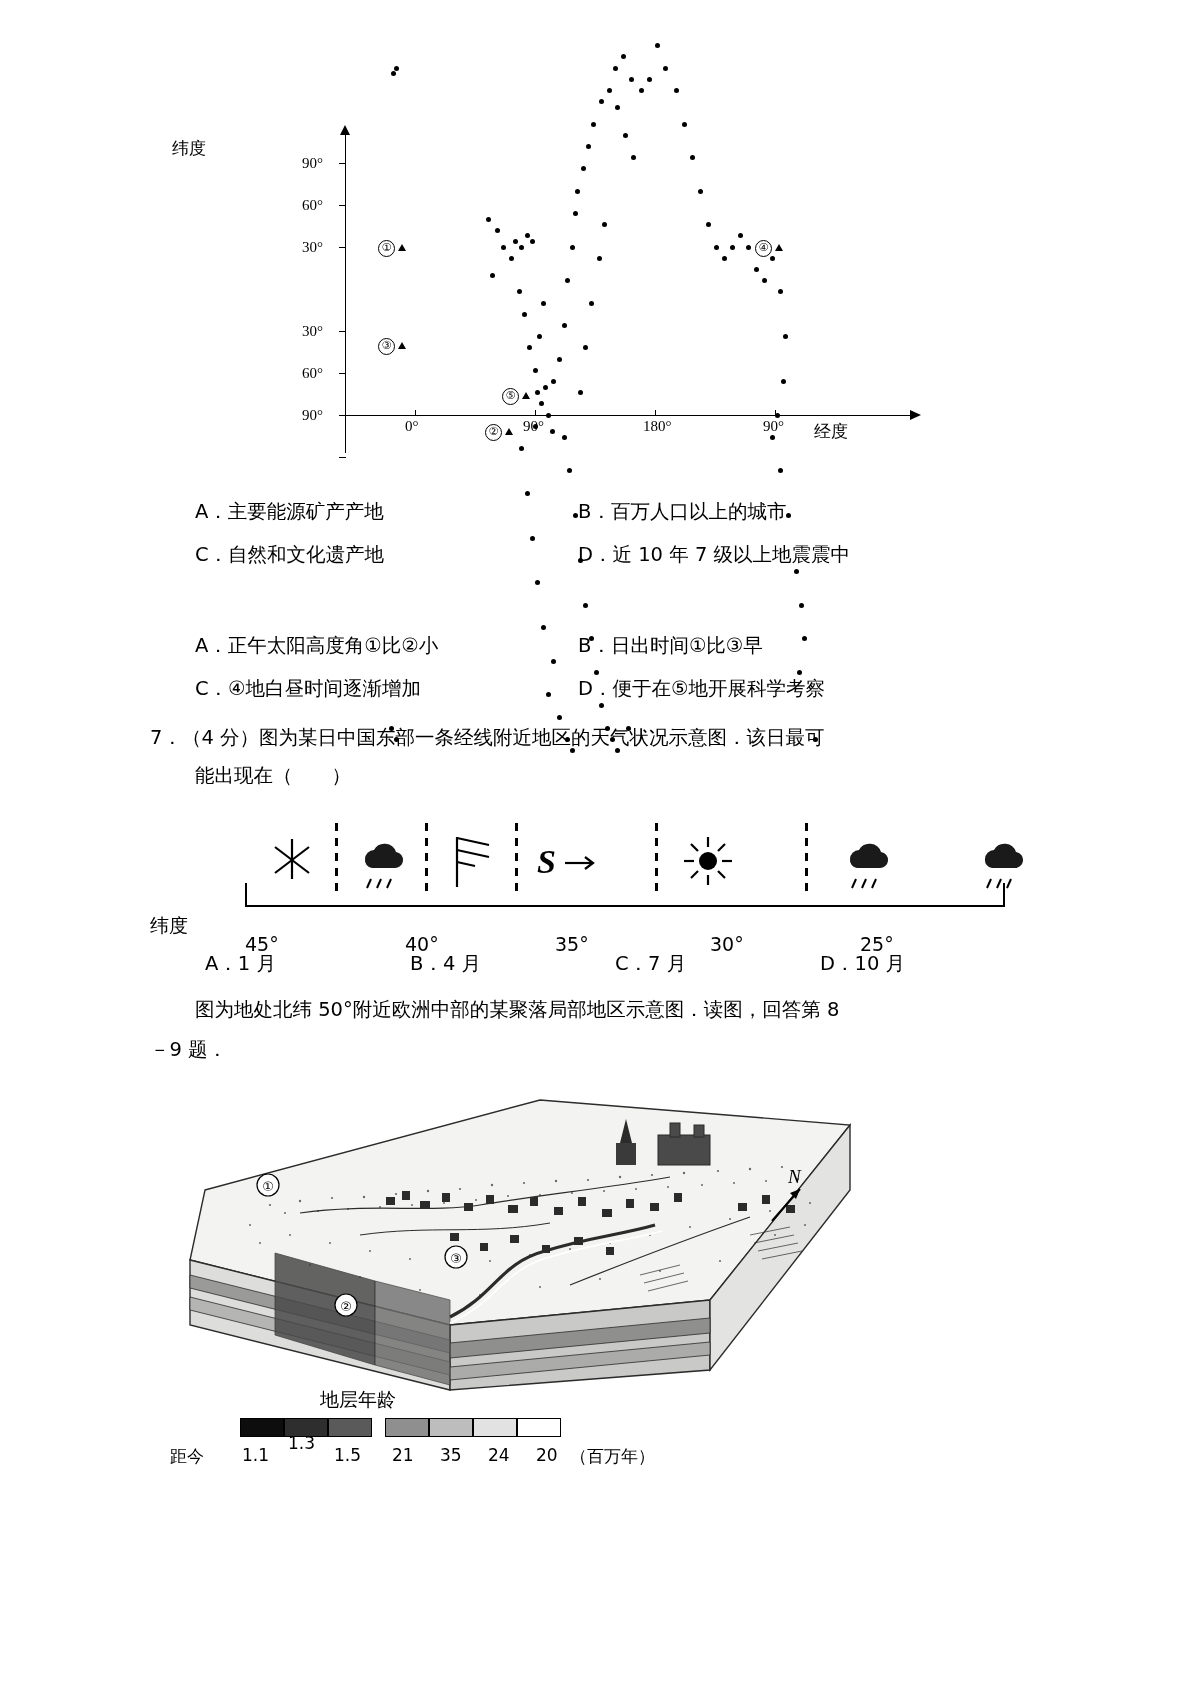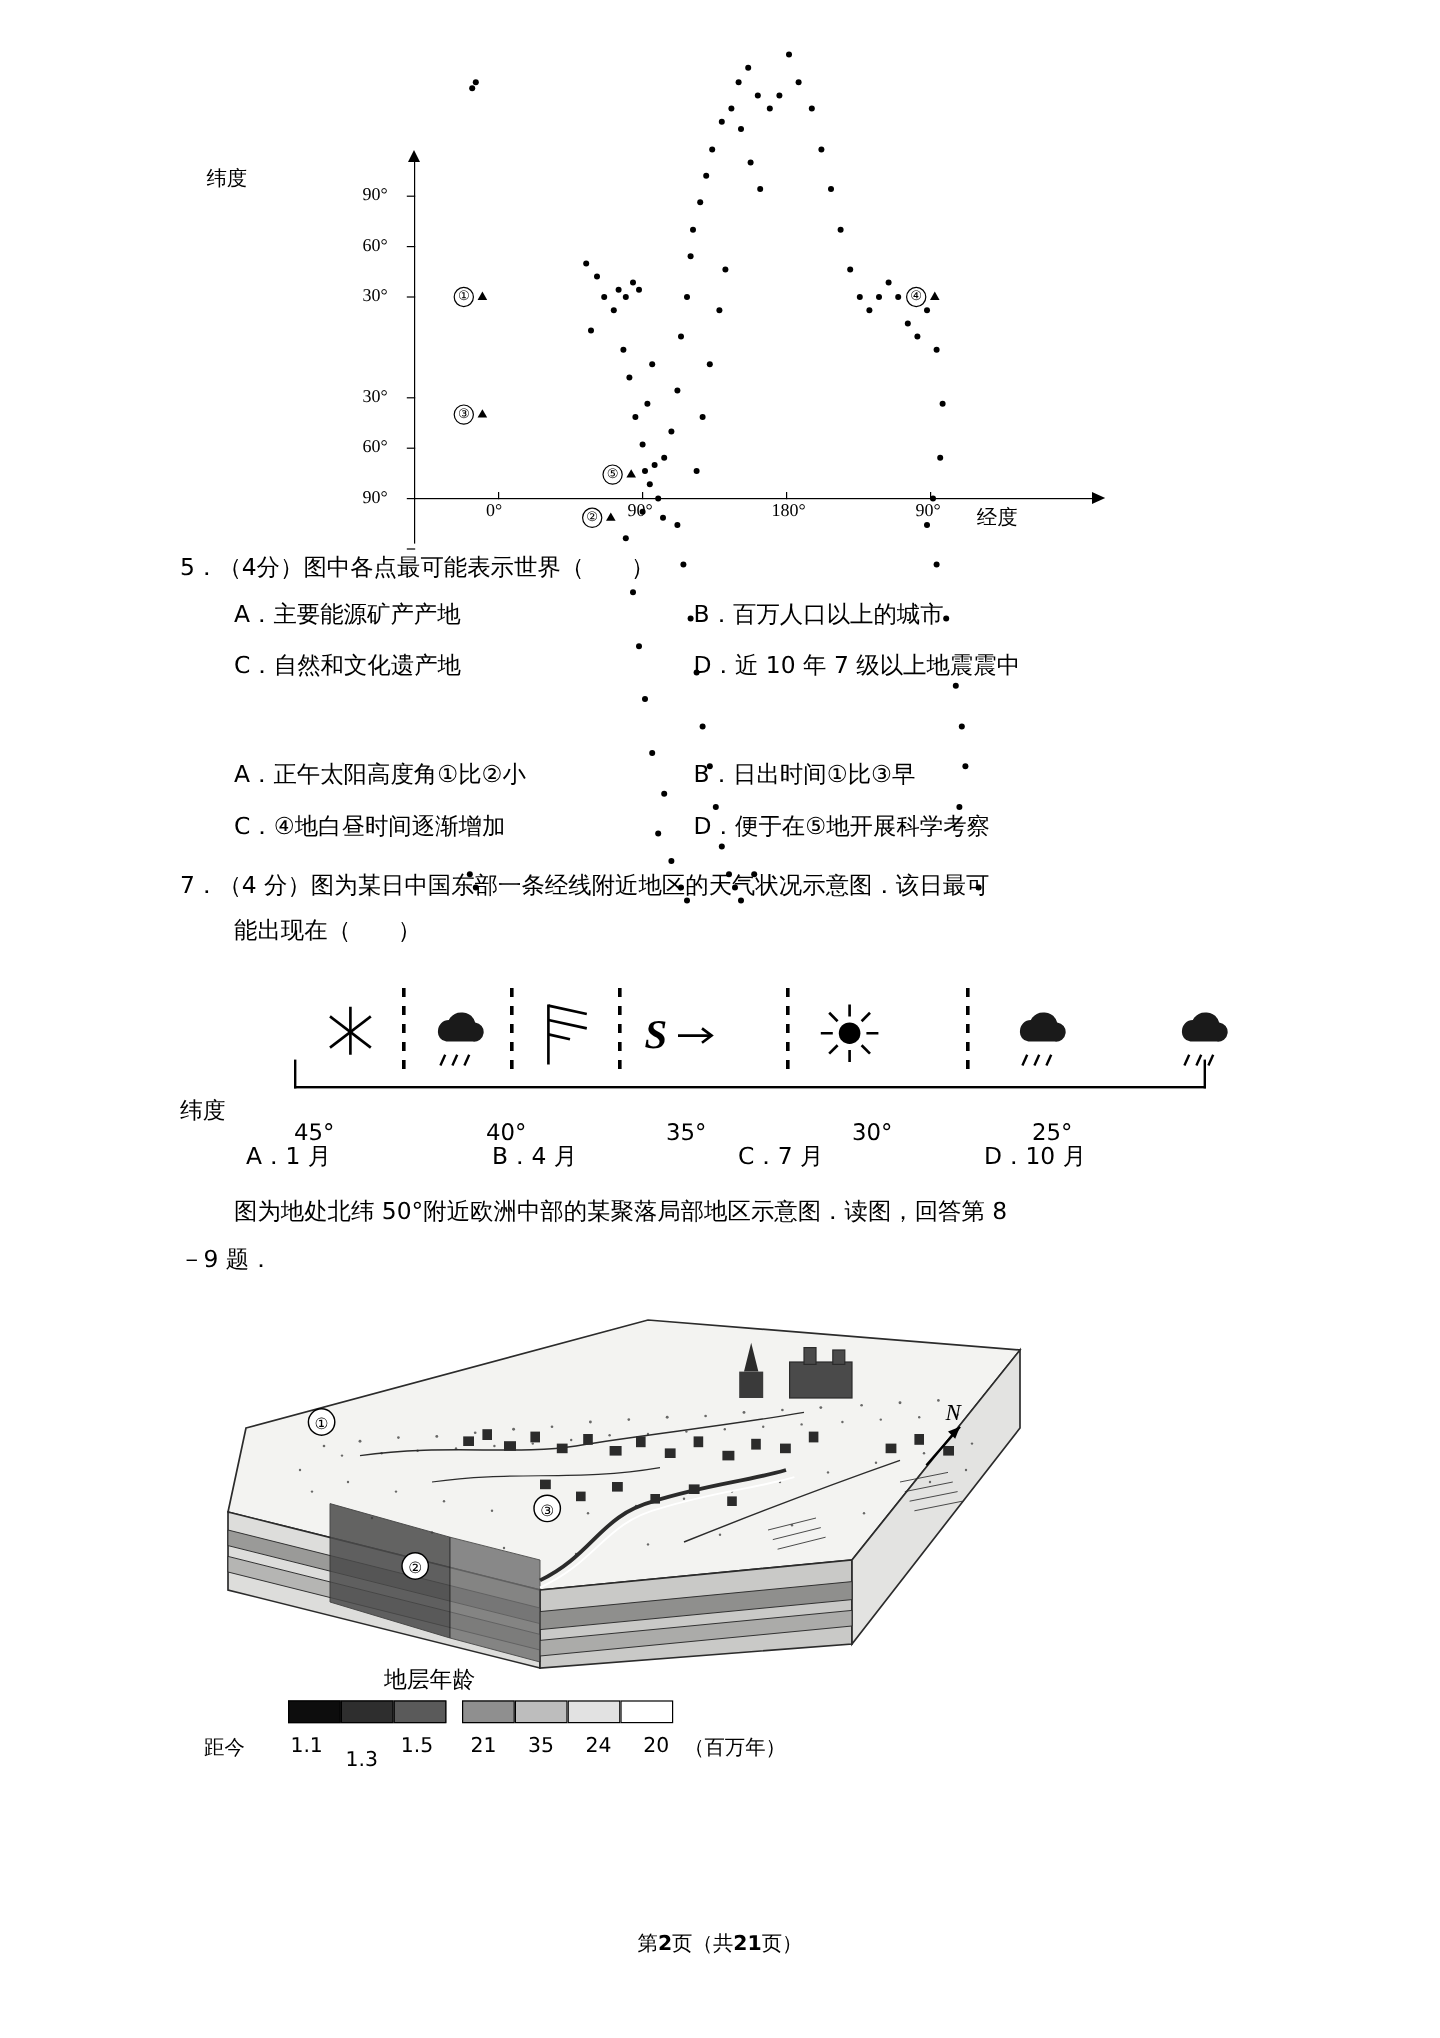--- a/index.html
+++ b/index.html
@@ -223,23 +223,20 @@
         <div class="dot" style="left: 374.5px; top: 375.822px;"></div>
         <div class="dot" style="left: 369.167px; top: 331.066px;"></div>
         <div class="dot" style="left: 427.833px; top: 275.122px;"></div>
         <div class="dot" style="left: 433.167px; top: 230.367px;"></div>
         <div class="dot" style="left: 438.5px; top: 185.612px;"></div>
         <div class="dot" style="left: 446.5px; top: 140.857px;"></div>
         <div class="dot" style="left: 451.833px; top: 107.29px;"></div>
       </div>
   </div>
 
-  <div class="q" style="left:150px;top:458px;">
-    <span>5．</span><span>（4分）</span><span>图中各点最可能表示世界（　　）</span>
-  </div>
   <div class="opt" style="left:195px;top:498px;">A．主要能源矿产产地</div>
   <div class="opt" style="left:578px;top:498px;">B．百万人口以上的城市</div>
   <div class="opt" style="left:195px;top:541px;">C．自然和文化遗产地</div>
   <div class="opt" style="left:578px;top:541px;">D．近 10 年 7 级以上地震震中</div>
 
   <div class="opt" style="left:195px;top:632px;">A．正午太阳高度角①比②小</div>
   <div class="opt" style="left:578px;top:632px;">B．日出时间①比③早</div>
   <div class="opt" style="left:195px;top:675px;">C．④地白昼时间逐渐增加</div>
   <div class="opt" style="left:578px;top:675px;">D．便于在⑤地开展科学考察</div>
 
@@ -497,26 +494,23 @@
 
     <div style="position:absolute;left:70px;top:22px;">
       <span class="sw" style="background:#0d0d0d;"></span><span class="sw" style="background:#2e2e2e;"></span><span class="sw" style="background:#5a5a5a;"></span>
     </div>
     <div style="position:absolute;left:215px;top:22px;">
       <span class="sw" style="background:#8f8f8f;"></span><span class="sw" style="background:#bdbdbd;"></span><span class="sw" style="background:#e2e2e2;"></span><span class="sw" style="background:#ffffff;"></span>
     </div>
 
     <div class="legend-row" style="position:absolute;left:0px;top:50px;">距今</div>
     <div class="legend-row" style="position:absolute;left:72px;top:50px;">1.1</div>
-    <div class="legend-row" style="position:absolute;left:118px;top:62px;text-align:center;">1.3</div>
+    <div class="legend-row" style="position:absolute;left:118px;top:38px;text-align:center;">1.3</div>
     <div class="legend-row" style="position:absolute;left:164px;top:50px;">1.5</div>
     <div class="legend-row" style="position:absolute;left:222px;top:50px;">21</div>
     <div class="legend-row" style="position:absolute;left:270px;top:50px;">35</div>
     <div class="legend-row" style="position:absolute;left:318px;top:50px;">24</div>
     <div class="legend-row" style="position:absolute;left:366px;top:50px;">20</div>
     <div class="legend-row" style="position:absolute;left:400px;top:50px;">（百万年）</div>
   </div>
 
-  <div class="footer">
-    <span>第</span><b>2</b><span>页（共</span><b>21</b><span>页）</span>
-  </div>
 
 </div>
 
 </body></html>

